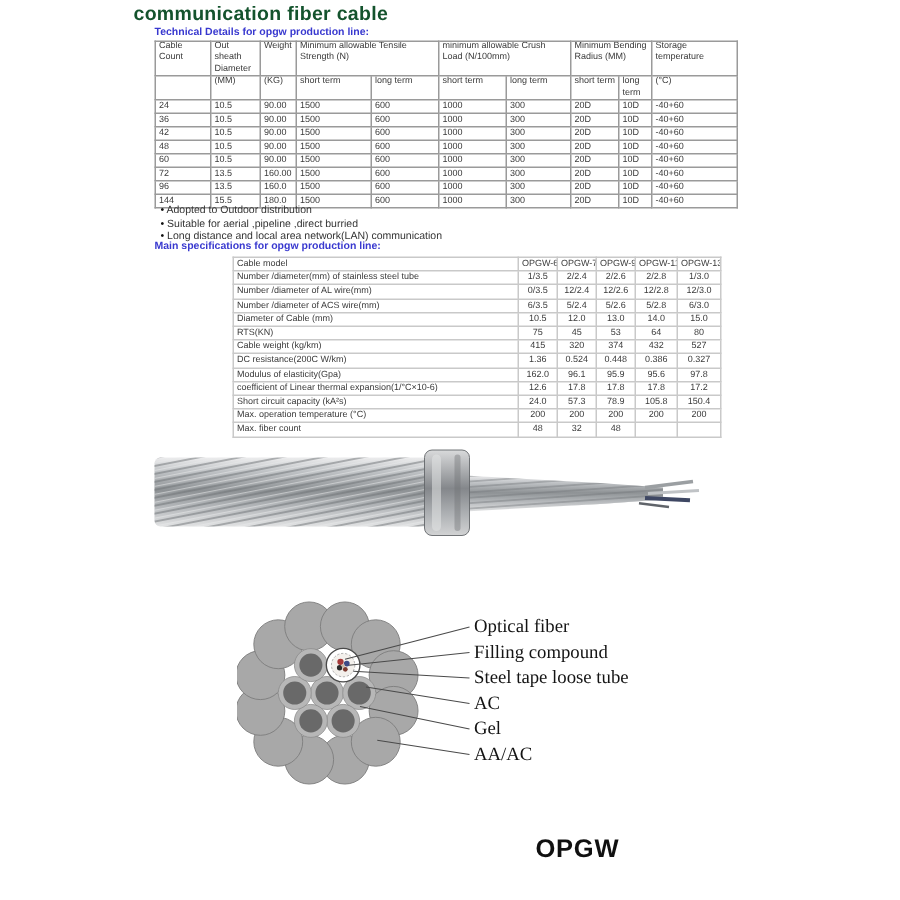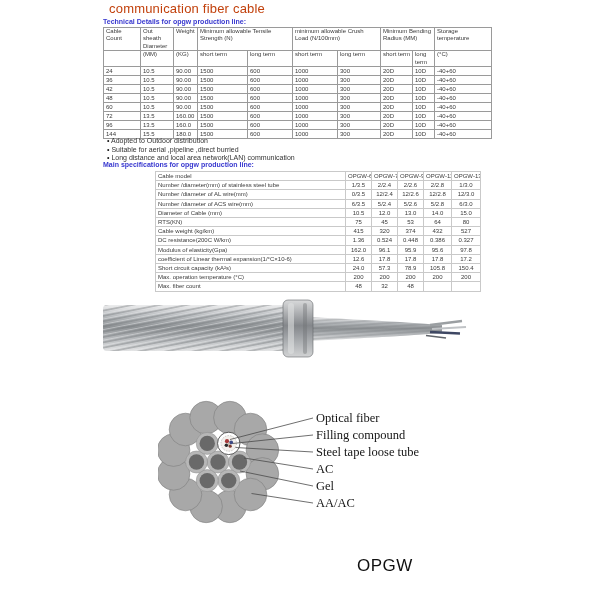--- a/index.html
+++ b/index.html
@@ -2,42 +2,42 @@
 <html><head>
 <meta charset="utf-8">
 <style>
   html,body{margin:0;padding:0}
   body{
     width:600px;height:600px;position:relative;overflow:hidden;
     background:#ffffff;color:#222;
     font-family:"Liberation Sans",sans-serif;
   }
   .abs{position:absolute}
-  #page-title{left:109px;top:1px;font-size:13px;font-weight:normal;color:#c2410c;letter-spacing:.2px}
+  #page-title{left:89px;top:1px;font-size:13px;font-weight:bold;color:#14532d;letter-spacing:.2px}
   .bluelink{color:#3838cf;font-weight:bold;font-size:7px;text-decoration:none;display:block}
   #link-technical{left:103px;top:18px}
   #link-mainspec{left:103px;top:161px}
 
   table{border-collapse:collapse;table-layout:fixed}
   #table1{left:103px;top:27px;width:388px;font-size:6px;color:#3a3a3a}
   #table1 th,#table1 td{border:1px solid #9a9a9a;font-weight:normal;text-align:left;
     padding:0 2px;line-height:7.4px;vertical-align:top;overflow:hidden}
   #table1 td{white-space:nowrap;line-height:8px;vertical-align:middle}
 
   #table2{left:155px;top:171px;width:325px;font-size:6px;color:#3a3a3a}
   #table2 th,#table2 td{border:1px solid #c9c9c9;font-weight:normal;
     padding:0 2px;line-height:8.2px;white-space:nowrap;overflow:hidden}
   #table2 .lbl{text-align:left}
   #table2 .val{text-align:center}
 
   #bullets{left:107px;top:137px;margin:0;padding:0;list-style:none;font-size:7px;color:#333}
   #bullets li{line-height:8.6px}
   #bullets li::before{content:"\2022  ";color:#111}
 
-  #opgw-caption{left:357px;top:556px;font-size:17px;font-weight:normal;color:#101010;letter-spacing:.5px}
+  #opgw-caption{left:357px;top:556px;font-size:17px;font-weight:bold;color:#101010;letter-spacing:.5px}
 
   #diagram text{font-family:"Liberation Serif",serif;font-size:12.5px;fill:#141414}
 </style>
 </head>
 <body>
 
 <div id="page-title" class="abs">communication fiber cable</div>
 
 <a id="link-technical" class="abs bluelink" href="#">Technical Details for opgw production line:</a>
 

